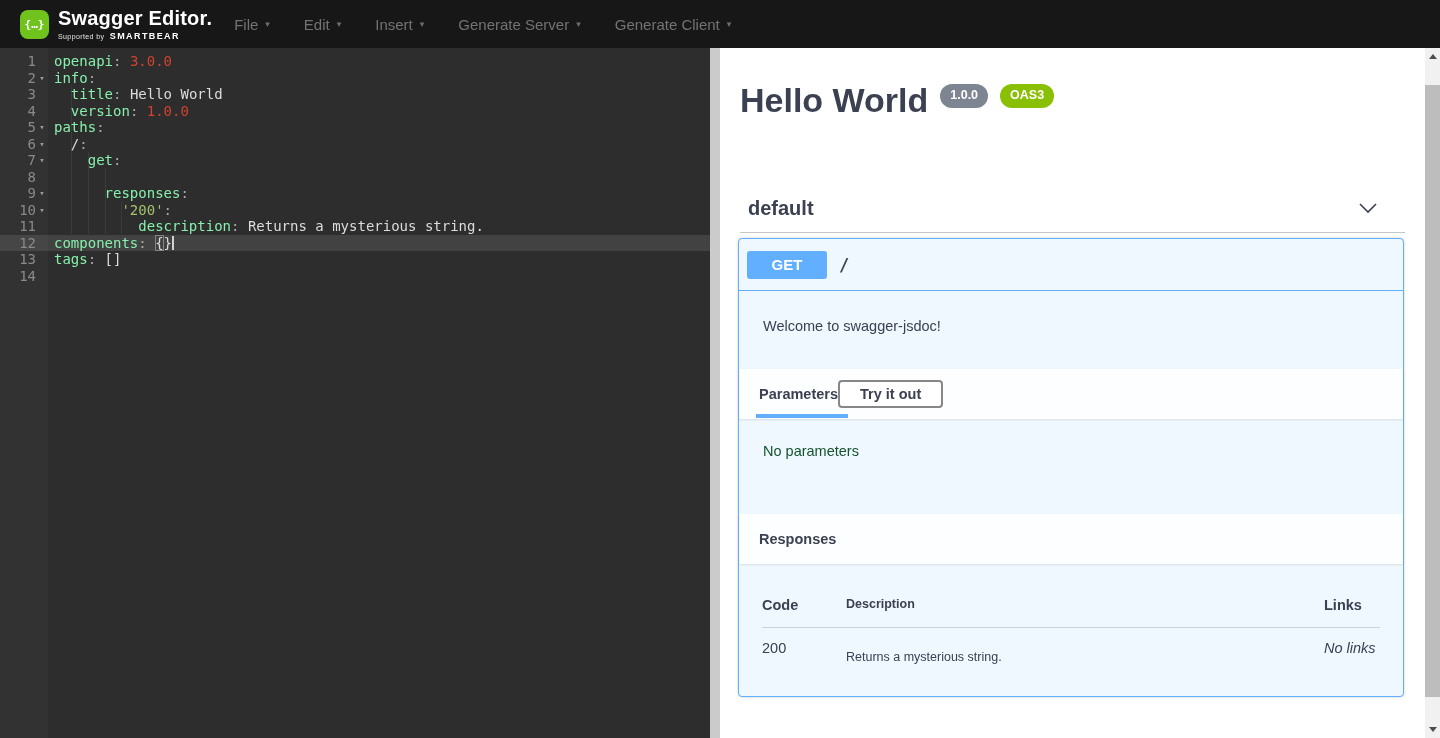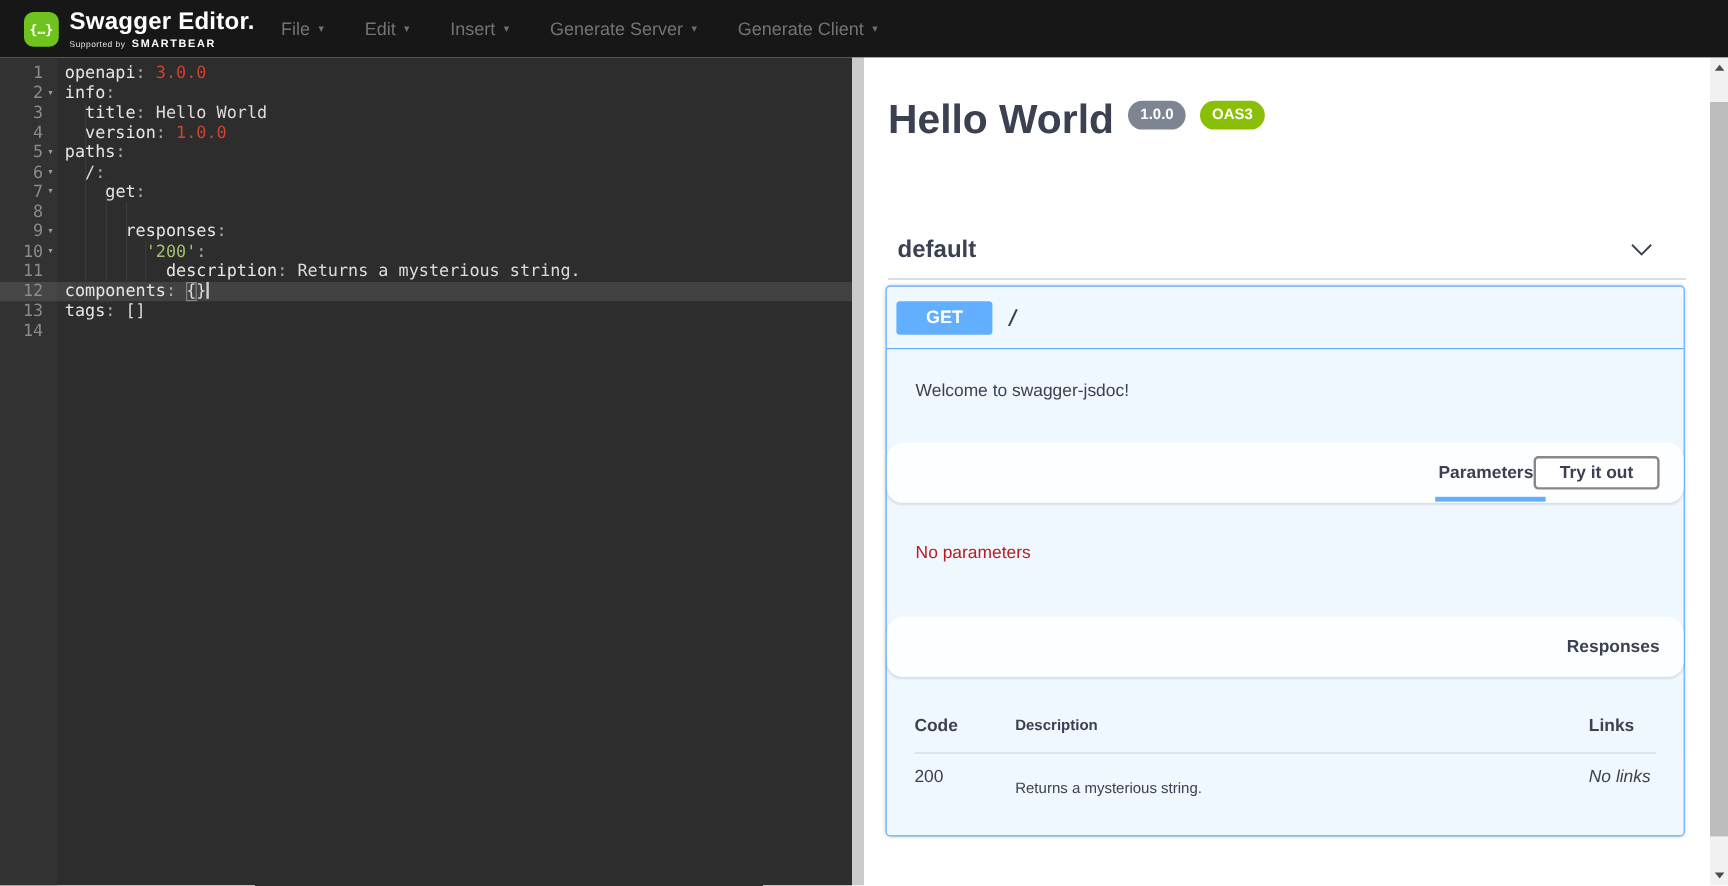--- a/index.html
+++ b/index.html
@@ -25,21 +25,21 @@
     font-family:"DejaVu Sans Mono",monospace;font-size:14px;}
   .gutter-bg{position:absolute;left:0;top:0;width:48px;height:100%;background:#323232;}
   .guide{position:absolute;width:1px;background:rgba(255,255,255,.07);}
   .ed-lines{position:absolute;left:0;top:5px;right:0;}
   .ed-line{display:flex;height:16.5px;line-height:16.5px;}
   .ed-line.active{background:rgba(255,255,255,.10);}
   .gut{flex:0 0 48px;display:flex;justify-content:flex-end;color:#8a8a8a;}
   .gut .n{text-align:right;}
   .gut .fold{width:12px;text-align:center;font-size:9px;color:#9a9a9a;}
   .code{padding-left:6px;white-space:pre;color:#dcdcdc;}
-  .tk-key{color:#e5e5e5}
+  .tk-key{color:#86efac}
   .tk-colon{color:#a8a8a8}
   .tk-num{color:#d2422f}
   .tk-str{color:#dcdcdc}
   .tk-green{color:#a2c06d}
   .tk-plain{color:#dcdcdc}
   .tk-brk{color:#dcdcdc;outline:1px solid #858585;outline-offset:-1px;}
   .cursor{display:inline-block;width:2px;height:14px;background:#d0d0d0;vertical-align:-2px;}
 
   
   .splitter{position:absolute;left:710px;top:48px;width:10px;height:690px;background:#cbcbcb;cursor:col-resize;}
@@ -61,26 +61,26 @@
   .opblock{position:absolute;left:18px;top:190px;width:664px;height:457px;border:1px solid #61affe;
     border-radius:4px;background:#eff7ff;box-shadow:0 0 3px rgba(0,0,0,.19);display:flex;flex-direction:column;}
   .op-summary{height:51px;flex:0 0 51px;border-bottom:1px solid #61affe;display:flex;align-items:center;
     padding:0 8px;cursor:pointer;}
   .method{width:80px;height:28px;border-radius:3px;background:#61affe;color:#fff;font-weight:bold;
     font-size:15px;display:flex;align-items:center;justify-content:center;}
   .path{margin-left:12px;font-family:"DejaVu Sans Mono",monospace;font-size:17px;font-weight:600;color:#3b4151;}
   .op-desc{flex:0 0 78px;box-sizing:border-box;padding:27px 24px 0;}
   .op-desc p{margin:0;font-size:14.5px;color:#3b4151;}
   .sec-hdr{flex:0 0 50px;background:rgba(255,255,255,.85);box-shadow:0 1px 2px rgba(0,0,0,.1);
-    display:flex;align-items:center;justify-content:flex-end;padding:0 20px;position:relative;border-radius:13px;}
+    display:flex;align-items:center;justify-content:flex-start;padding:0 20px;position:relative;}
   .tab{position:relative;font-size:14.5px;font-weight:bold;color:#3b4151;cursor:pointer;}
   .tab-underline{position:absolute;left:-3px;top:28px;width:92px;height:4px;background:#61affe;}
   .try-btn{height:28px;padding:0 20px;background:#fff;border:2px solid #878787;border-radius:4px;
     font-family:"Liberation Sans",sans-serif;font-size:14.5px;font-weight:bold;color:#3b4151;cursor:pointer;}
-  .no-params{flex:0 0 95px;box-sizing:border-box;padding:34px 24px;font-size:14.5px;color:#b91c1c;}
+  .no-params{flex:0 0 95px;box-sizing:border-box;padding:24px 24px;font-size:14.5px;color:#14532d;}
   .sec-title{font-size:14.5px;font-weight:bold;color:#3b4151;}
   .table-wrap{flex:1 1 auto;padding:0 23px;box-sizing:border-box;font-size:14.5px;}
   .tr{display:grid;grid-template-columns:84px 478px 1fr;}
   .tr.head{padding-top:33px;}
   .th{font-weight:bold;color:#3b4151;}
   .small{font-size:12.5px;}
   .thr-divider{margin-top:14px;border-bottom:1px solid rgba(59,65,81,.2);}
   .tr.row{padding-top:12px;}
   .descv{margin-top:10px;color:#3b4151;}
   .nolinks{font-style:italic;white-space:nowrap;}

